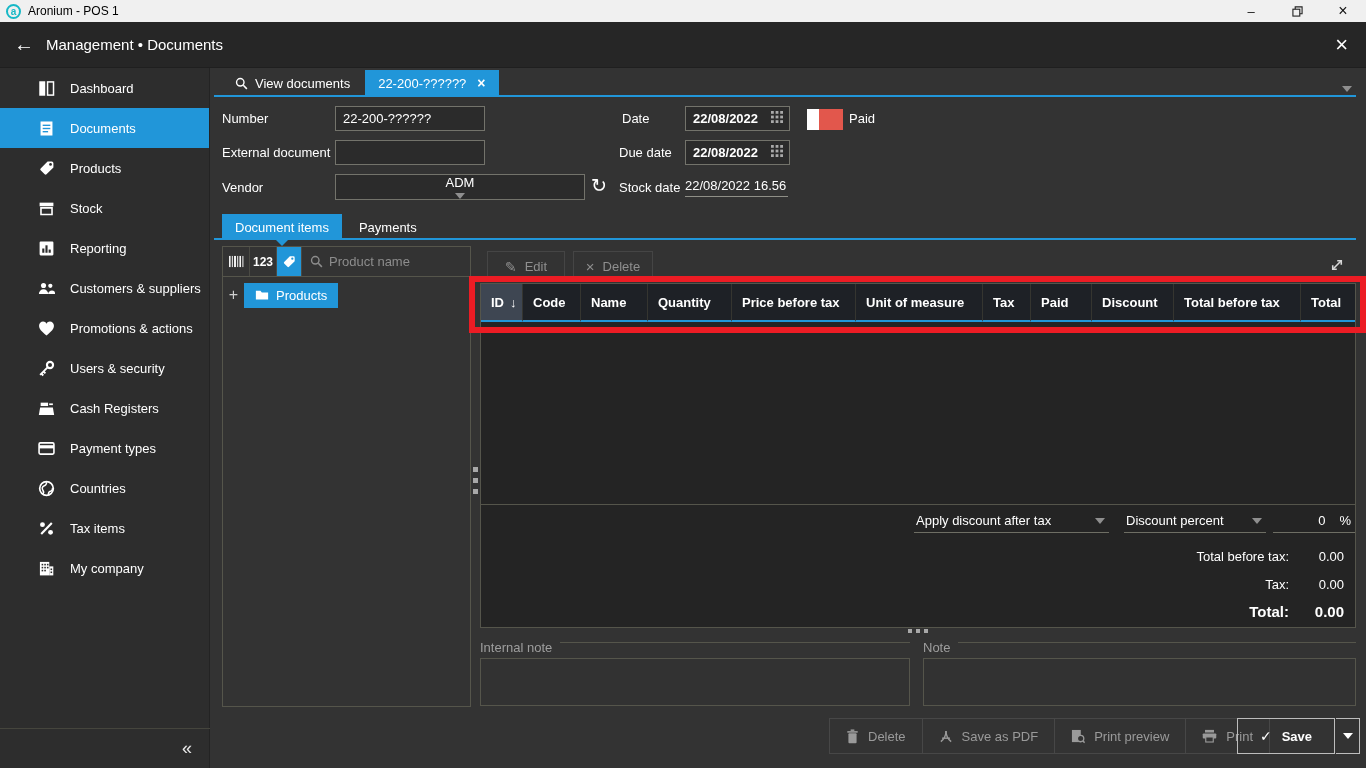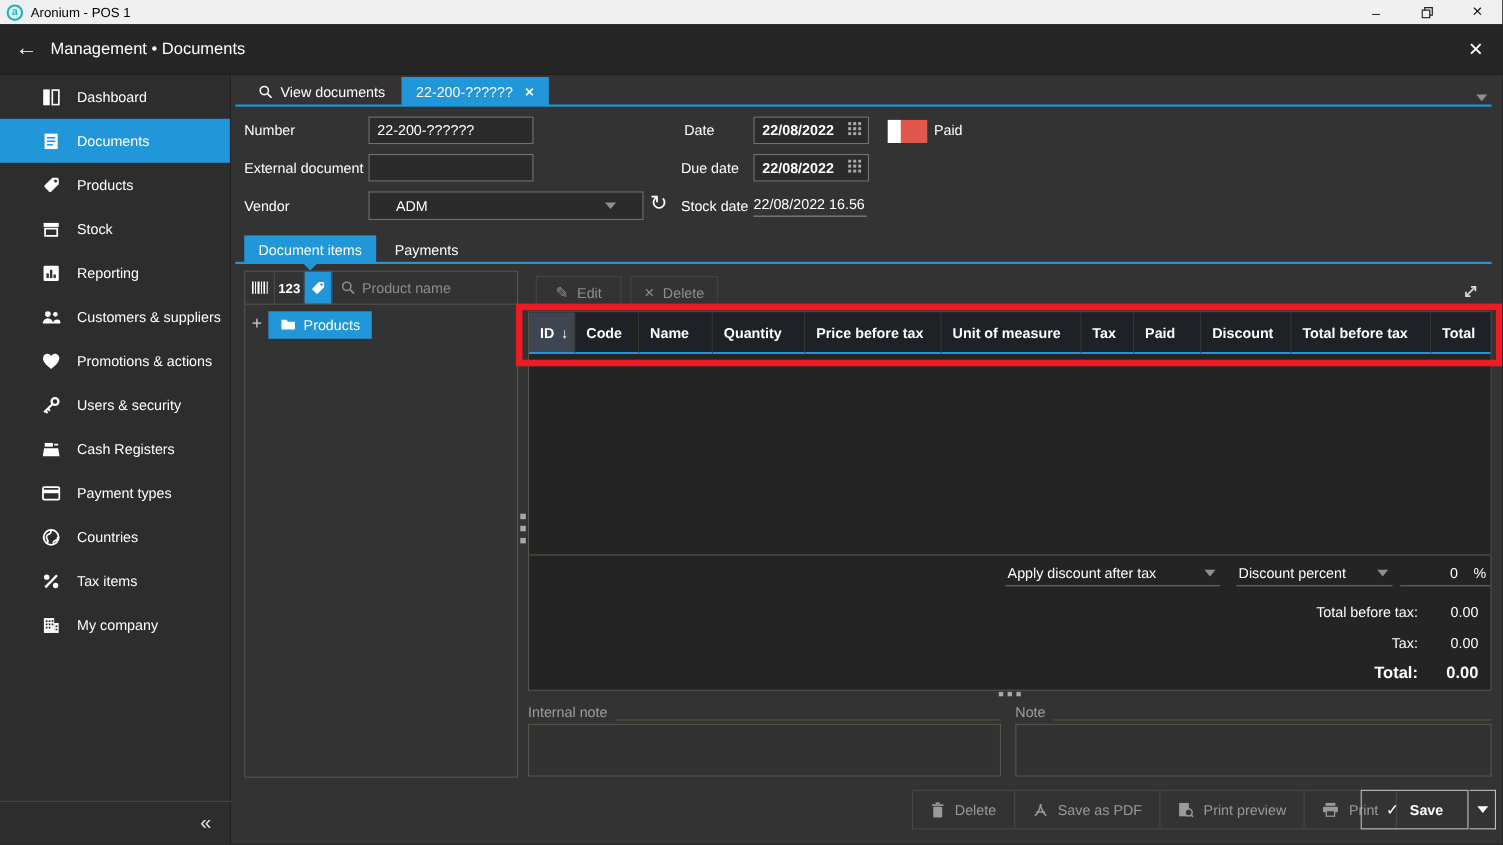--- a/index.html
+++ b/index.html
@@ -35,21 +35,21 @@
   .tab{display:flex;align-items:center;gap:7px;padding:0 13px;font-size:13px;color:#fff;cursor:pointer;}
   .tab.active{background:var(--accent);}
   .tab .x{font-size:14px;font-weight:bold;margin-left:4px;}
   .tabline{position:absolute;left:214px;top:95px;width:1142px;height:2px;background:var(--accent);}
   .tabcaret{position:absolute;left:1342px;top:80px;}
   .caret{display:inline-block;width:0;height:0;border-left:5px solid transparent;border-right:5px solid transparent;border-top:6px solid #8f8f8f;}
   
   .flabel{position:absolute;font-size:13px;font-weight:400;color:#fff;white-space:nowrap;}
   .tinput{position:absolute;background:#2b2b2b;border:1px solid var(--inbrd);color:#fff;font-size:13px;padding:0 7px;outline:none;}
   .dateinput{display:flex;align-items:center;justify-content:space-between;background:#2b2b2b;border:1px solid var(--inbrd);padding:0 6px 0 7px;font-weight:bold;}
-  .select{display:flex;align-items:center;justify-content:space-between;background:#2b2b2b;border:1px solid var(--inbrd);padding:0 24px;cursor:pointer;}
+  .select{display:flex;align-items:center;justify-content:space-between;background:#2b2b2b;border:1px solid var(--inbrd);padding:0 8px;cursor:pointer;flex-direction:column;}
   .uselect{display:flex;align-items:center;justify-content:space-between;border-bottom:1px solid #6e6e64;padding:0 4px 4px 2px;cursor:pointer;}
   .toggle{position:absolute;display:flex;height:21px;width:36px;cursor:pointer;}
   .toggle .knob{width:12px;background:#fff;}
   .toggle .track{flex:1;background:var(--paid);}
   .underfield{position:absolute;border-bottom:1px solid #8f8f87;padding-bottom:3px;font-size:13px;}
   
   .subtabs{position:absolute;left:222px;top:214px;height:26px;display:flex;}
   .notch{position:absolute;left:276px;top:240px;width:0;height:0;border-left:6px solid transparent;border-right:6px solid transparent;border-top:6px solid var(--accent);}
   
   .ppanel{position:absolute;left:222px;top:246px;width:249px;height:461px;border:1px solid var(--line);}
@@ -74,21 +74,21 @@
   .ibox{position:absolute;left:480px;top:283px;width:876px;height:345px;border:1px solid var(--line);background:var(--panel);display:flex;flex-direction:column;}
   .thead{display:flex;height:38px;background:#1e2126;flex:none;}
   .th{display:flex;align-items:center;gap:6px;padding-left:10px;font-weight:600;font-size:13px;border-right:1px solid #353530;border-bottom:2px solid var(--accent);white-space:nowrap;overflow:hidden;cursor:pointer;flex:none;}
   .th.sorted{background:#3e4652;}
   .tbody{flex:1;background:var(--panel);}
   .totals{height:123px;border-top:1px solid var(--line);position:relative;flex:none;}
   .trow-label{position:absolute;width:238px;text-align:right;font-size:13px;}
   .trow-value{position:absolute;width:60px;text-align:right;font-size:13px;}
   .big{font-size:15px;font-weight:bold;}
   
-  .legend{position:absolute;display:flex;align-items:flex-end;gap:8px;color:#9e9e9e;font-size:13px;}
+  .legend{position:absolute;display:flex;align-items:flex-start;gap:8px;color:#9e9e9e;font-size:13px;}
   .legend .rule{flex:1;border-top:1px solid #55554b;margin-top:2px;}
   textarea.note{position:absolute;background:#323232;border:1px solid var(--line);resize:none;outline:none;color:#fff;font-size:13px;padding:5px;}
   
   .fgroup{position:absolute;left:829px;top:718px;height:36px;display:flex;border:1px solid var(--btnbrd);}
   .fbtn{display:flex;align-items:center;justify-content:center;gap:9px;padding:0 16px;color:var(--muted);font-size:13px;border-right:1px solid var(--btnbrd);cursor:pointer;}
   .fbtn:last-child{border-right:none;}
   .savebtn{position:absolute;left:1237px;top:718px;width:98px;height:36px;border:1px solid #bdbdbd;display:flex;align-items:center;justify-content:center;gap:10px;font-weight:600;cursor:pointer;}
   .savecaret{position:absolute;left:1336px;top:718px;width:24px;height:36px;border:1px solid #bdbdbd;border-left:none;display:flex;align-items:center;justify-content:center;cursor:pointer;}
   .savecaret .caret{border-top-color:#fff;}
   

